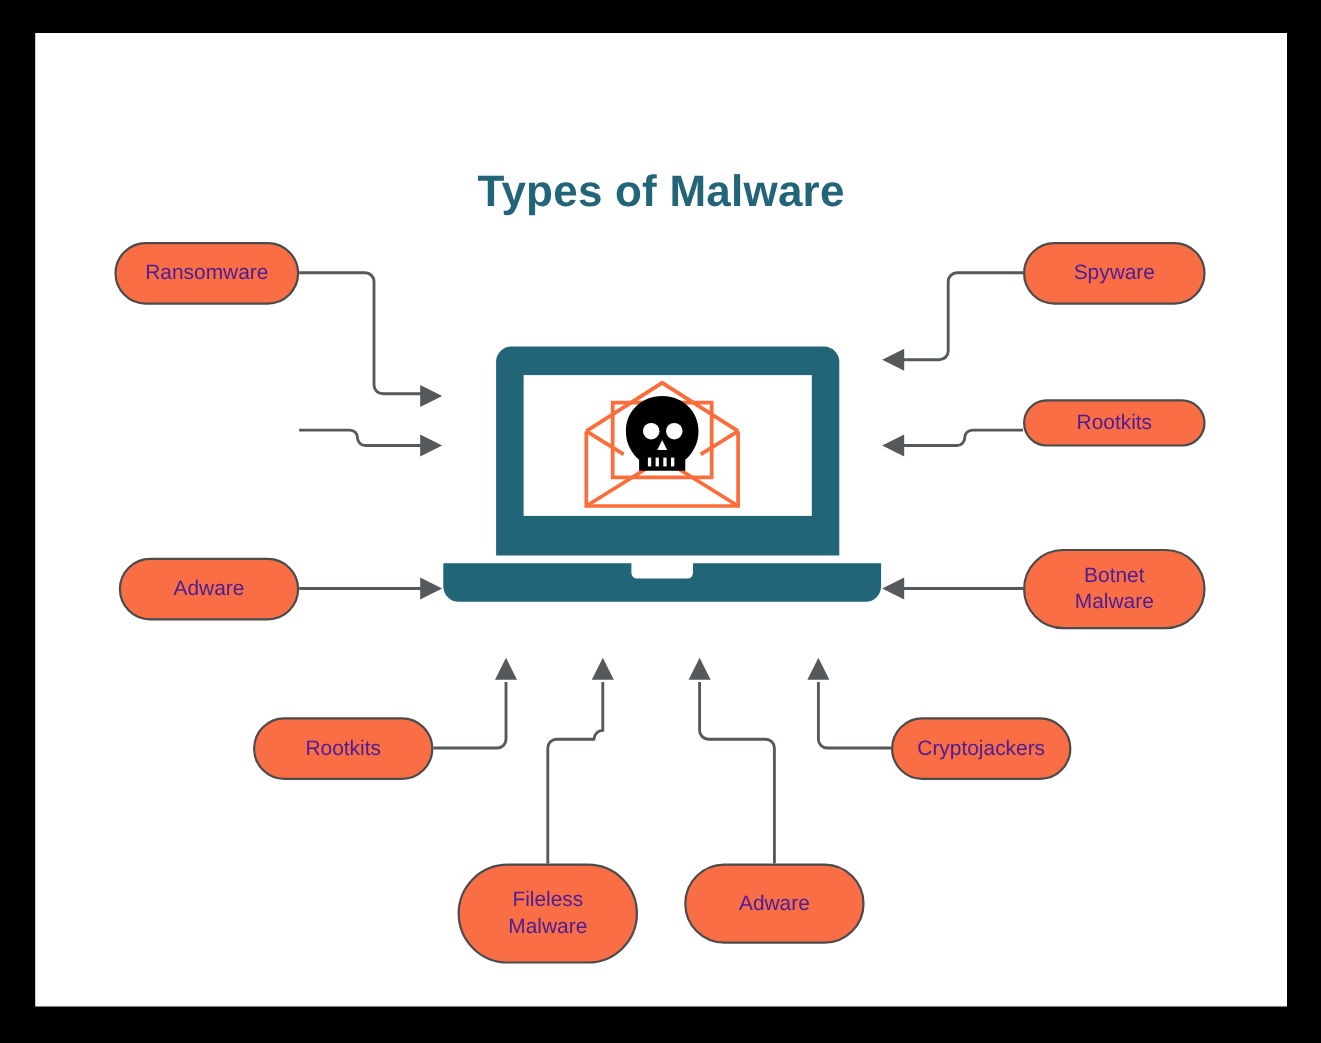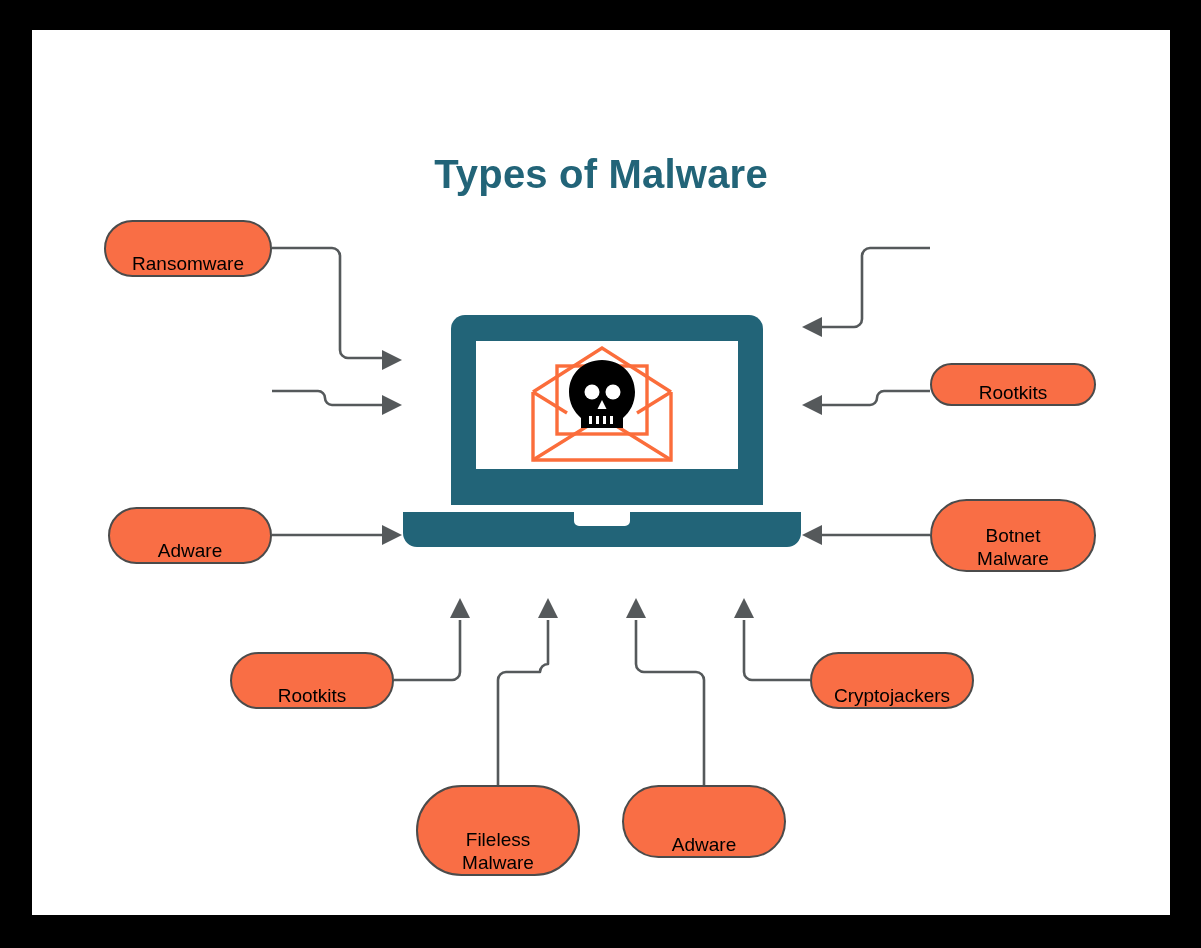--- a/index.html
+++ b/index.html
@@ -33,23 +33,23 @@
     letter-spacing: 0.2px;
     white-space: nowrap;
   }
   
   .pill {
     position: absolute;
     background: #F96E45;
     border: 2.5px solid #4B4B4B;
     border-radius: 999px;
     display: flex;
-    align-items: flex-end;
+    align-items: center;
     justify-content: center;
-    color: #000000;
+    color: #4c1d95;
     font-size: 19px;
     line-height: 1.22;
     text-align: center;
     font-family: "Liberation Sans", sans-serif;
   }
   .pill span { display: block; white-space: pre-line; }
 
   
   #wires {
     position: absolute;
@@ -176,20 +176,23 @@
 
     <div class="pill" style="left:72px;  top:190px; width:168px; height:57px;">
       <span>Ransomware</span>
     </div>
 
 
     <div class="pill" style="left:76px;  top:477px; width:164px; height:57px;">
       <span>Adware</span>
     </div>
 
+    <div class="pill" style="left:898px; top:190px; width:166px; height:57px;">
+      <span>Spyware</span>
+    </div>
 
     <div class="pill" style="left:898px; top:333px; width:166px; height:43px;">
       <span>Rootkits</span>
     </div>
 
     <div class="pill" style="left:898px; top:469px; width:166px; height:73px;">
       <span>Botnet
 Malware</span>
     </div>
 

